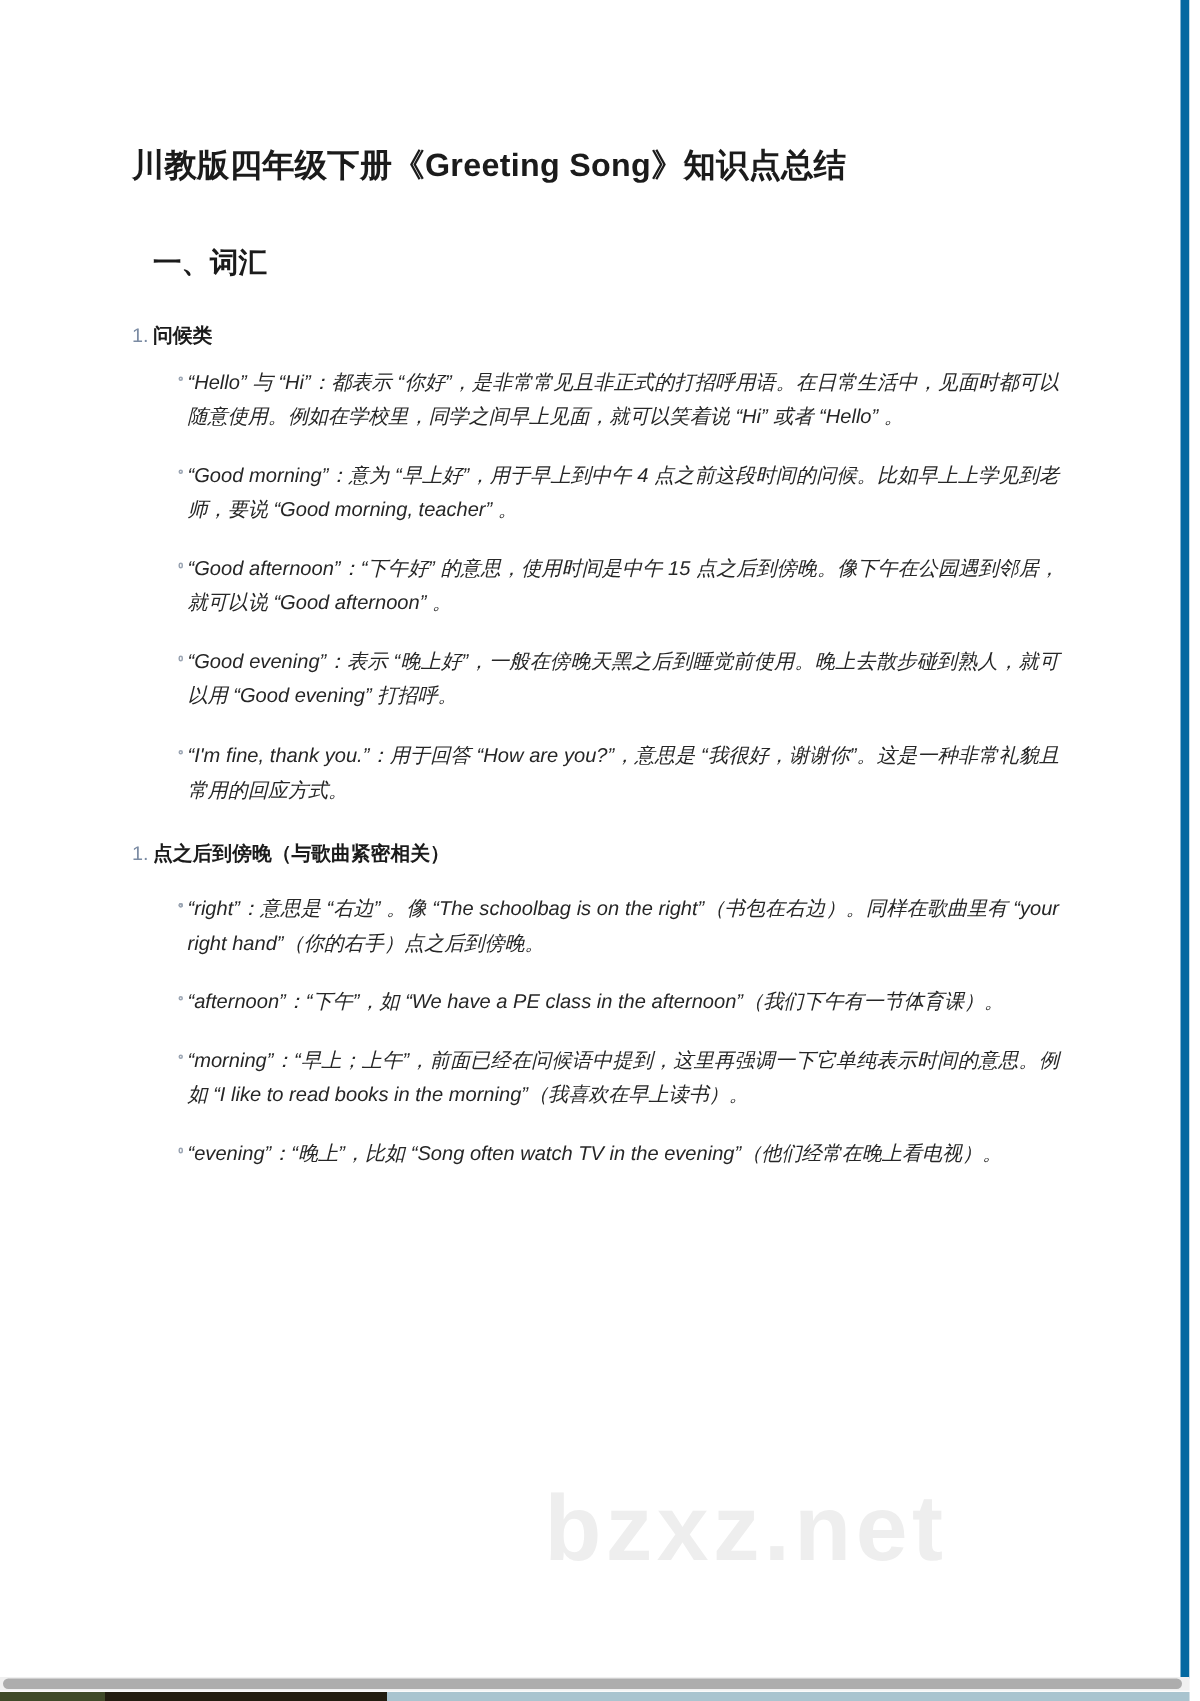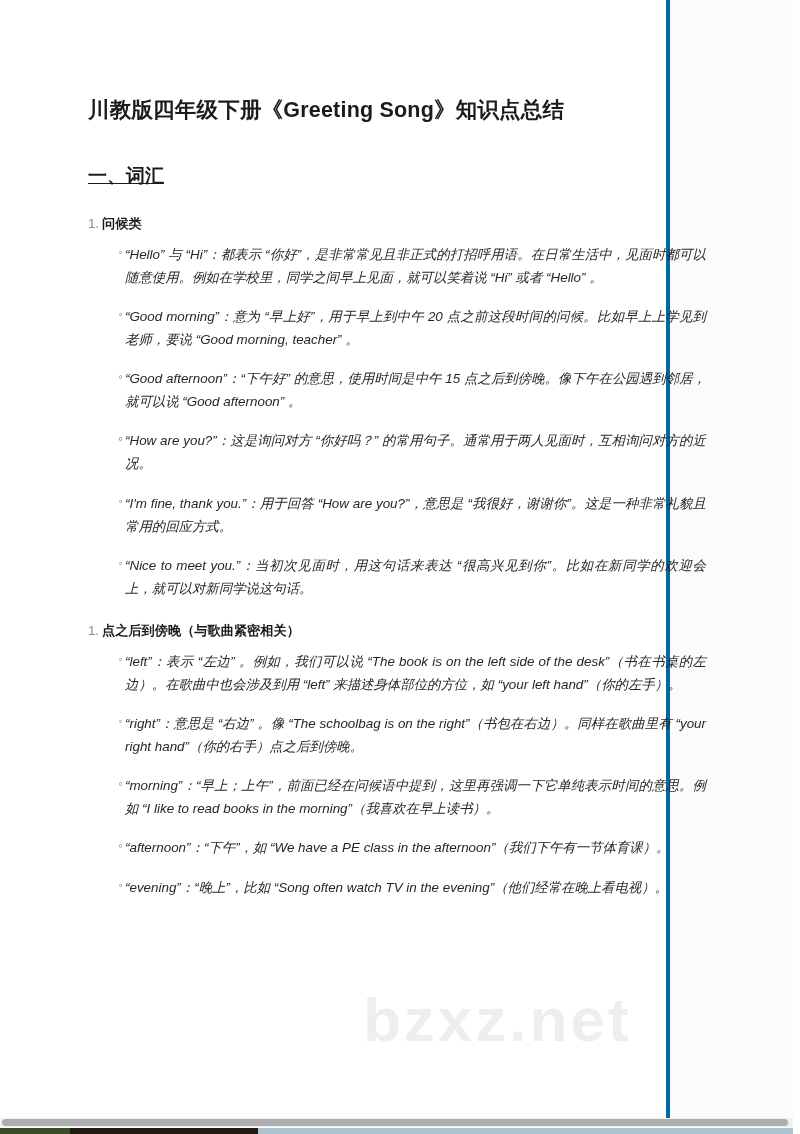--- a/index.html
+++ b/index.html
@@ -22,25 +22,25 @@
     width: 800px;
     height: 1134px;
     background: #fbfbfb;
     overflow: hidden;
   }
 
   #page-sheet {
     position: absolute;
     left: 0;
     top: 0;
-    width: 670px;
+    width: 793px;
     height: 1119px;
     background: #ffffff;
     box-sizing: border-box;
-    border-right: 4px solid #0369a1;
+    border-right: 6px solid #0369a1;
   }
 
   #page-content {
     position: absolute;
     left: 88px;
     top: 96px;
     width: 618px;
   }
 
   
@@ -53,22 +53,21 @@
     margin: 0 0 38px 0;
     white-space: nowrap;
   }
 
   
   .section-heading {
     font-size: 19px;
     font-weight: bold;
     color: #1b1b1b;
     line-height: 1.35;
-    margin: 0 0 26px 0;
-    text-decoration: underline;
+    margin: 0 0 26px 14px;
   }
 
   
   .ol-heading {
     font-size: 13.2px;
     font-weight: bold;
     color: #1b1b1b;
     line-height: 1.4;
     margin: 0 0 10px 0;
     display: flex;
@@ -200,64 +199,56 @@
         <span class="ol-heading-text">问候类</span>
       </div>
 
       <ul class="bullet-list">
         <li class="bullet-item">
           <span class="bullet-dot"></span>
           <span>“Hello” 与 “Hi”：都表示 “你好”，是非常常见且非正式的打招呼用语。在日常生活中，见面时都可以随意使用。例如在学校里，同学之间早上见面，就可以笑着说 “Hi” 或者 “Hello” 。</span>
         </li>
         <li class="bullet-item">
           <span class="bullet-dot"></span>
-          <span>“Good morning”：意为 “早上好”，用于早上到中午 20 点之前这段时间的问候。比如早上上学见到老师，要说 “Good morning, teacher” 。</span>
+          <span>“Good morning”：意为 “早上好”，用于早上到中午 4 点之前这段时间的问候。比如早上上学见到老师，要说 “Good morning, teacher” 。</span>
         </li>
         <li class="bullet-item">
           <span class="bullet-dot"></span>
           <span>“Good afternoon”：“下午好” 的意思，使用时间是中午 15 点之后到傍晚。像下午在公园遇到邻居，就可以说 “Good afternoon” 。</span>
         </li>
         <li class="bullet-item">
           <span class="bullet-dot"></span>
-        </li>
-        <li class="bullet-item">
-          <span class="bullet-dot"></span>
-          <span>“How are you?”：这是询问对方 “你好吗？” 的常用句子。通常用于两人见面时，互相询问对方的近况。</span>
+          <span>“Good evening”：表示 “晚上好”，一般在傍晚天黑之后到睡觉前使用。晚上去散步碰到熟人，就可以用 “Good evening” 打招呼。</span>
         </li>
         <li class="bullet-item">
           <span class="bullet-dot"></span>
           <span>“I'm fine, thank you.”：用于回答 “How are you?”，意思是 “我很好，谢谢你”。这是一种非常礼貌且常用的回应方式。</span>
-        </li>
-        <li class="bullet-item">
-          <span class="bullet-dot"></span>
-          <span>“Nice to meet you.”：当初次见面时，用这句话来表达 “很高兴见到你”。比如在新同学的欢迎会上，就可以对新同学说这句话。</span>
         </li>
       </ul>
 
       <div class="ol-heading second">
         <span class="ol-marker">1.</span>
         <span class="ol-heading-text">点之后到傍晚（与歌曲紧密相关）</span>
       </div>
 
       <ul class="bullet-list">
         <li class="bullet-item">
           <span class="bullet-dot"></span>
-          <span>“left”：表示 “左边” 。例如，我们可以说 “The book is on the left side of the desk”（书在书桌的左边）。在歌曲中也会涉及到用 “left” 来描述身体部位的方位，如 “your left hand”（你的左手）。</span>
         </li>
         <li class="bullet-item">
           <span class="bullet-dot"></span>
           <span>“right”：意思是 “右边” 。像 “The schoolbag is on the right”（书包在右边）。同样在歌曲里有 “your right hand”（你的右手）点之后到傍晚。</span>
         </li>
         <li class="bullet-item">
           <span class="bullet-dot"></span>
+          <span>“afternoon”：“下午”，如 “We have a PE class in the afternoon”（我们下午有一节体育课）。</span>
+        </li>
+        <li class="bullet-item">
+          <span class="bullet-dot"></span>
           <span>“morning”：“早上；上午”，前面已经在问候语中提到，这里再强调一下它单纯表示时间的意思。例如 “I like to read books in the morning”（我喜欢在早上读书）。</span>
-        </li>
-        <li class="bullet-item">
-          <span class="bullet-dot"></span>
-          <span>“afternoon”：“下午”，如 “We have a PE class in the afternoon”（我们下午有一节体育课）。</span>
         </li>
         <li class="bullet-item">
           <span class="bullet-dot"></span>
           <span>“evening”：“晚上”，比如 “Song often watch TV in the evening”（他们经常在晚上看电视）。</span>
         </li>
       </ul>
 
     </div>
 
     <div id="watermark">bzxz.net</div>

